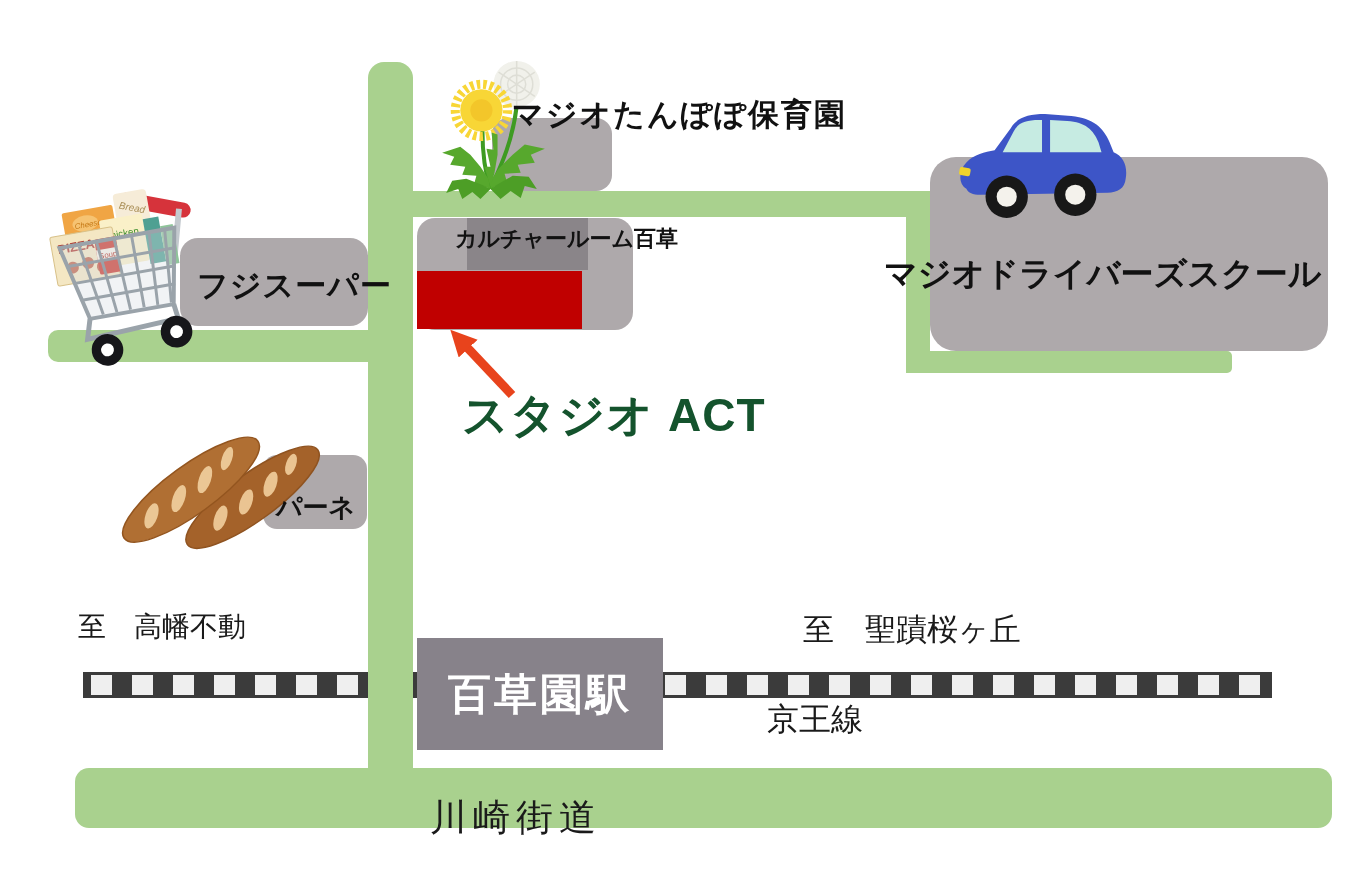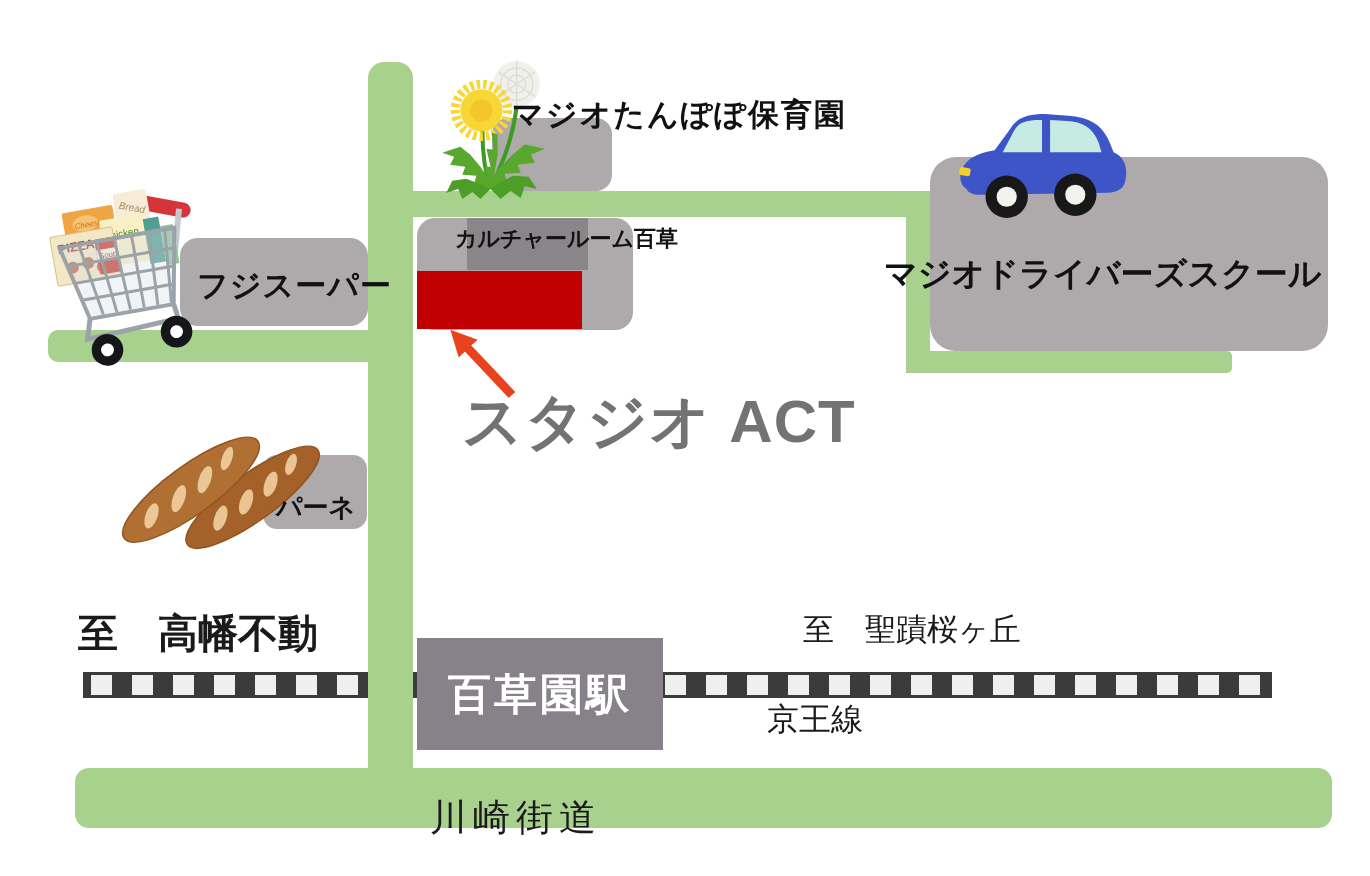--- a/index.html
+++ b/index.html
@@ -147,29 +147,29 @@
         <ellipse cx="122" cy="44" rx="6" ry="14" transform="rotate(55 122 44)"></ellipse>
         <ellipse cx="152" cy="40" rx="5" ry="12" transform="rotate(55 152 40)"></ellipse>
       </g>
     </g>
   </svg>
 
   <div class="lbl" style="left:512px;top:99px;font-size:31px;letter-spacing:2px;text-align:center;">マジオたんぽぽ保育園</div>
 
   <div class="lbl" style="left:455px;top:228px;font-size:22px;">カルチャールーム百草</div>
 
-  <div class="lbl" style="left:462px;top:392px;font-size:60px;color:#737373;letter-spacing:1px;">スタジオ ACT</div>
+  <div class="lbl" style="left:462px;top:392px;font-size:46px;color:#14532d;letter-spacing:1px;">スタジオ ACT</div>
 
   <div class="lbl" style="left:197px;top:270px;font-size:31px;letter-spacing:1px;">フジスーパー</div>
 
   <div class="lbl" style="left:884px;top:257px;font-size:33px;">マジオドライバーズスクール</div>
 
   <div class="lbl" style="left:276px;top:494px;font-size:26px;">パーネ</div>
 
-  <div class="lbl lbl-reg" style="left:78px;top:613px;font-size:40px;font-weight:bold;">至　高幡不動</div>
+  <div class="lbl lbl-reg" style="left:78px;top:613px;font-size:28px;">至　高幡不動</div>
 
   <div class="lbl lbl-reg" style="left:803px;top:614px;font-size:31px;">至　聖蹟桜ヶ丘</div>
 
   <div class="lbl lbl-reg" style="left:767px;top:703px;font-size:32px;">京王線</div>
 
   <div class="lbl lbl-reg" style="left:430px;top:783px;font-size:37px;letter-spacing:6px;margin-top:16px;">川崎街道</div>
 
 </div>
 
 </body></html>

